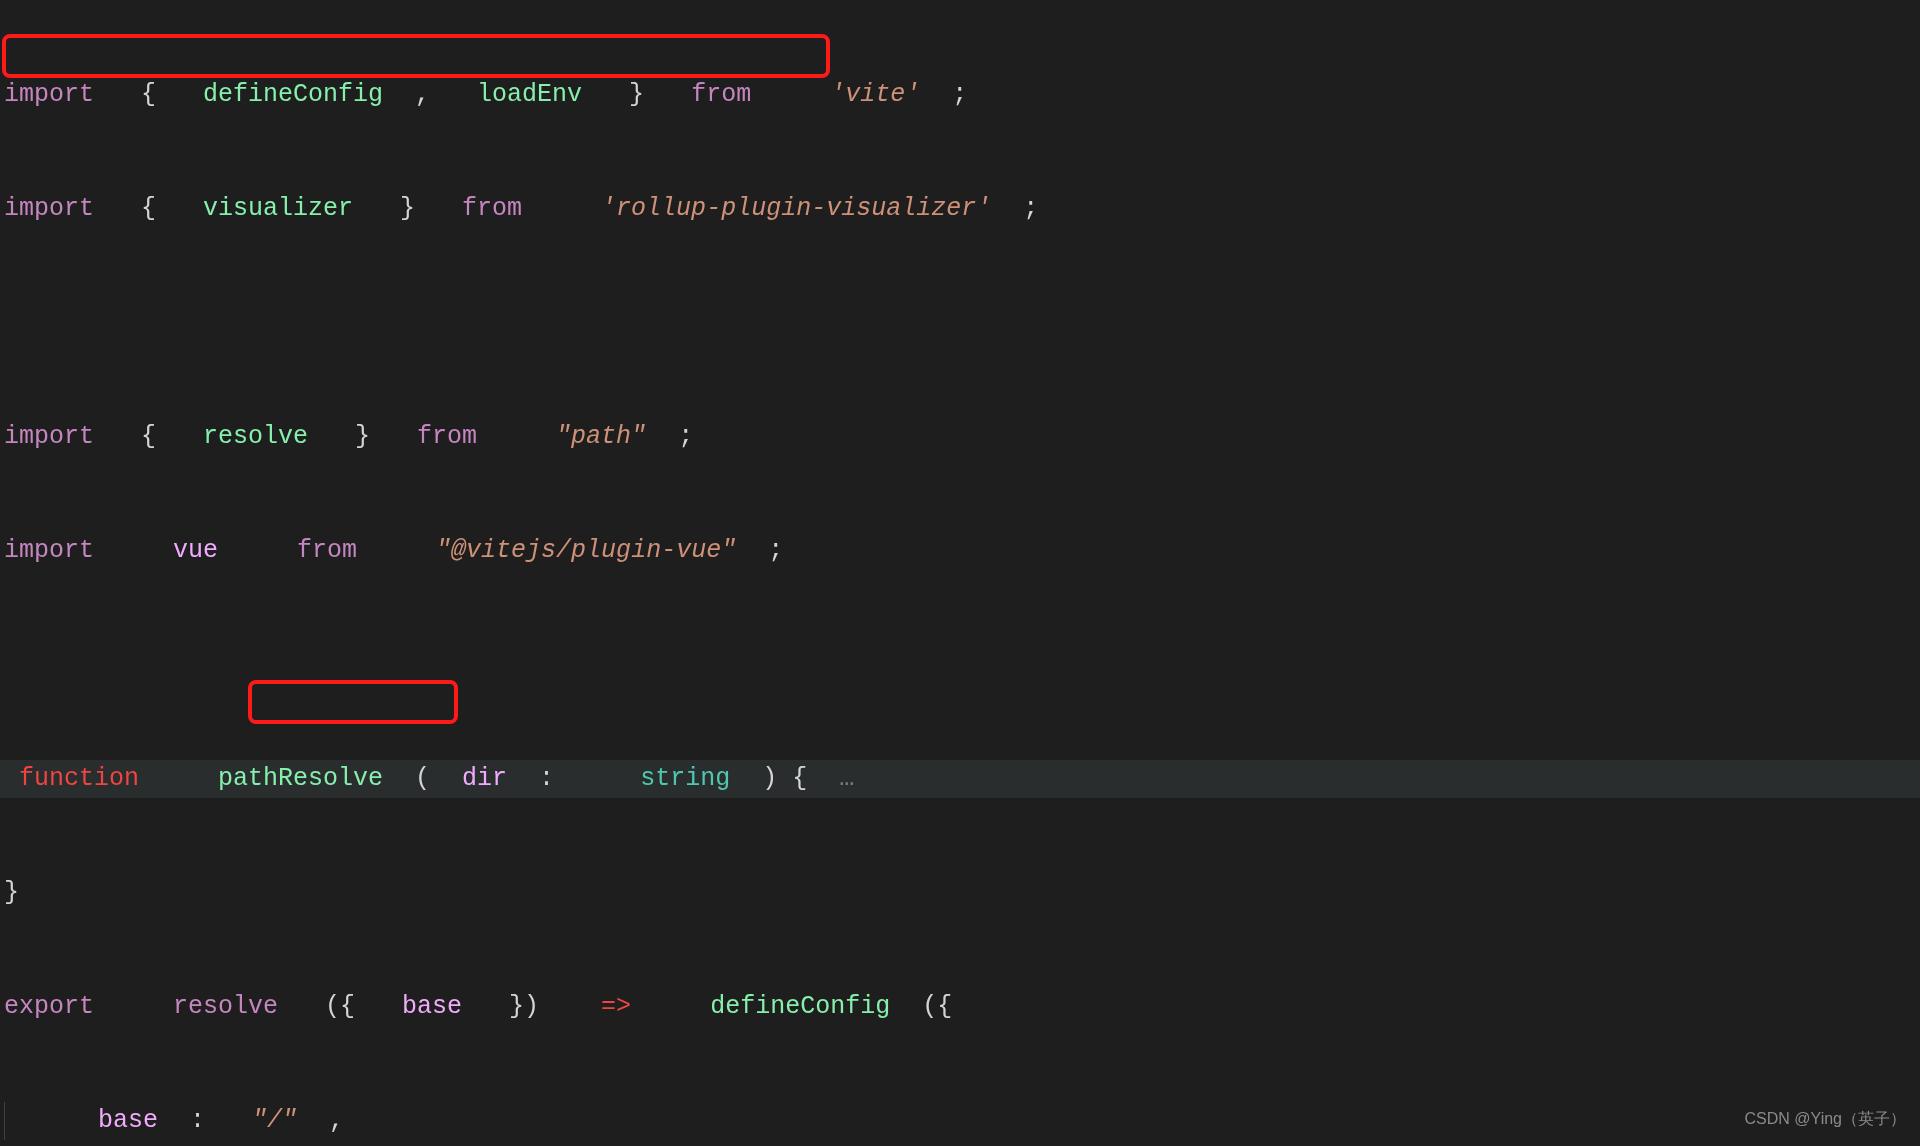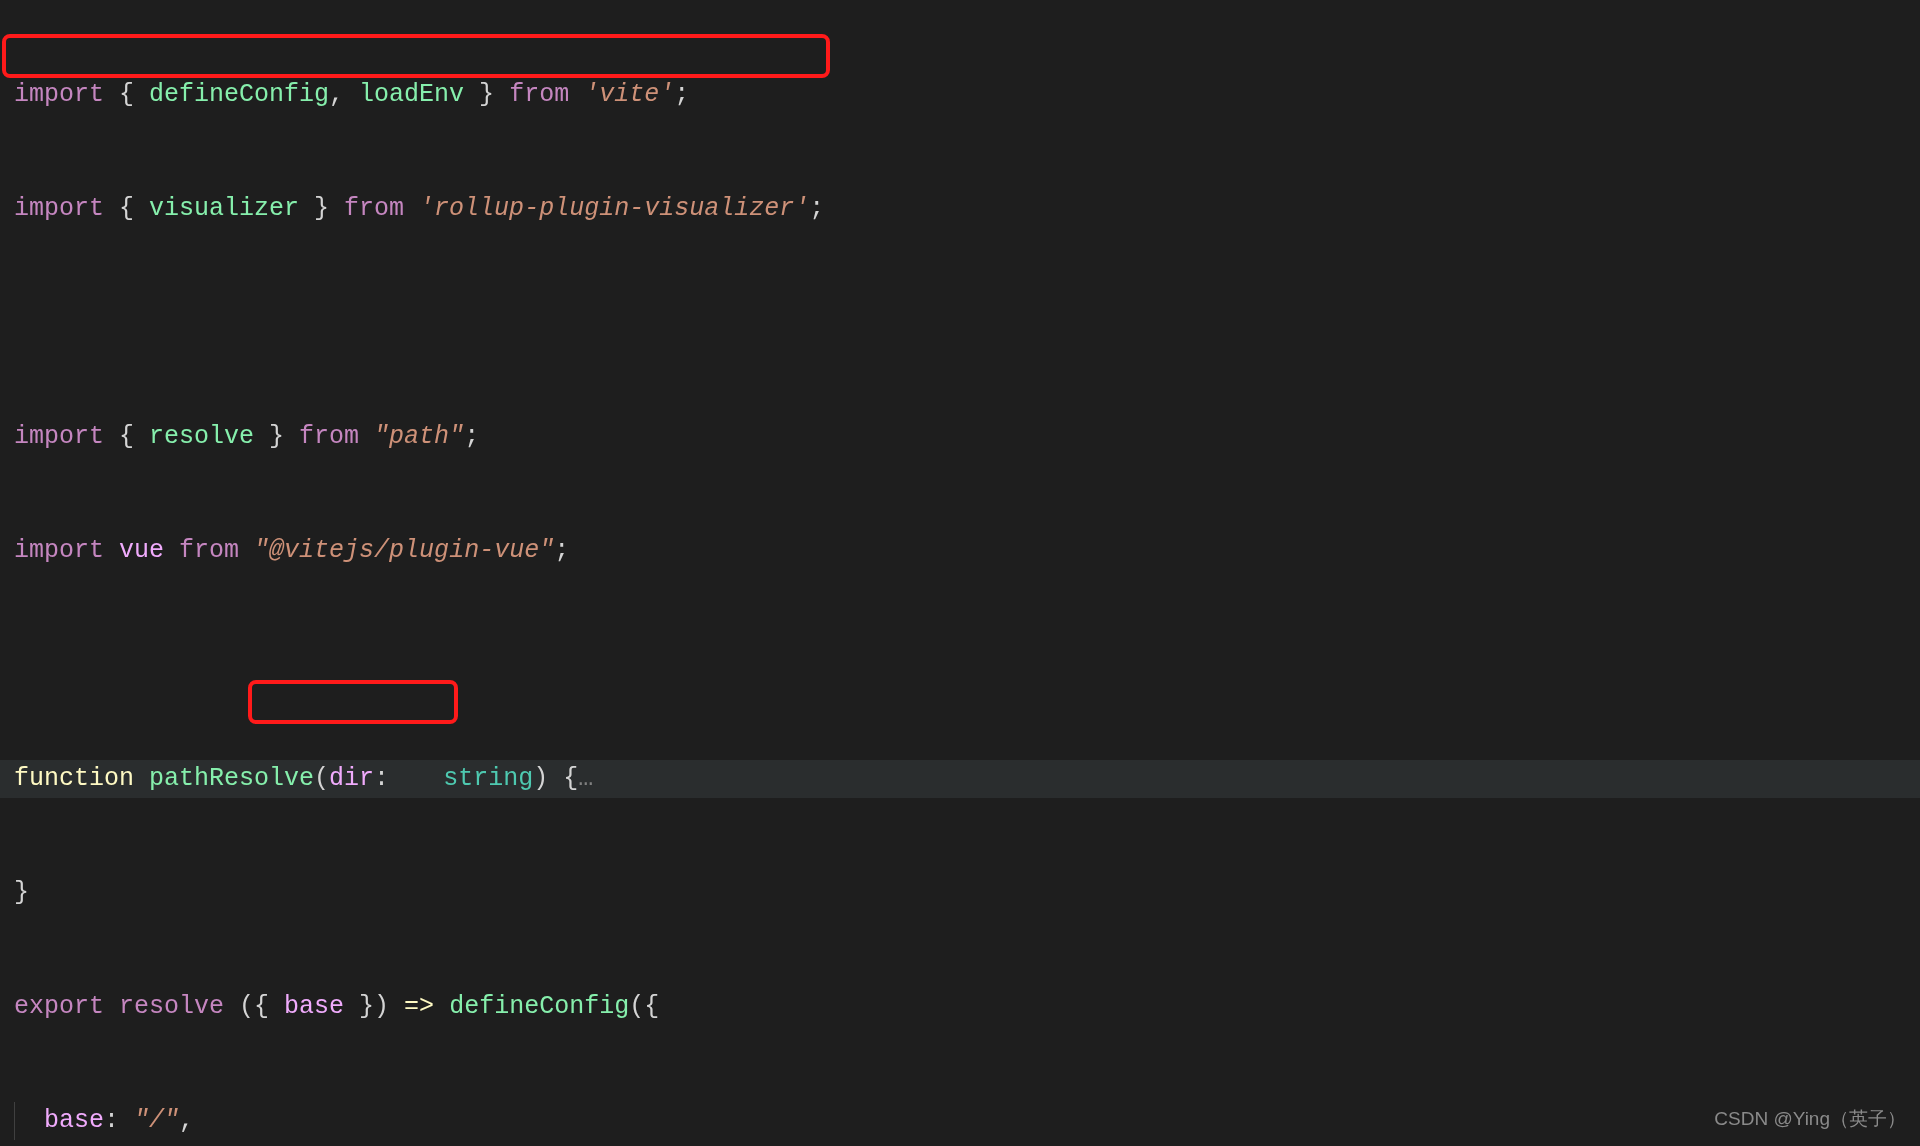--- a/index.html
+++ b/index.html
@@ -15,54 +15,55 @@
     position: relative;
   }
   .editor {
     padding: 0;
     white-space: pre;
   }
   .line {
     height: 38px;
     display: flex;
     align-items: flex-end;
-    padding-left: 14px;
+    padding-left: 4px;
+    gap: 32px;
   }
   .line.hl {
     background: #2a2d2e;
   }
   
   .kw   { color: #c586c0; }  
   .var  { color: #f0abfc; }  
   .fn   { color: #86efac; }  
   .type { color: #4ec9b0; margin-left: 39px; }  
   .str  { color: #ce9178; font-style: italic; }  
   .punc { color: #d4d4d4; }
-  .arrow{ color: #fef9c3; }
+  .arrow{ color: #ef4444; margin-left: 15px; }
   .fold { color: #808080; }
   .indent-guide {
     display: inline-block;
     width: 15px;
     border-left: 1px solid #404040;
     height: 38px;
     vertical-align: top;
   }
   .sp { display: inline-block; }
   .redbox {
     position: absolute;
     border: 4px solid #ff1a1a;
     border-radius: 8px;
     pointer-events: none;
   }
   .watermark {
     position: absolute;
     bottom: 8px;
     right: 14px;
     color: #8a8a8a;
-    font-size: 19px;
+    font-size: 16px;
     font-family: Arial, sans-serif;
   }
 </style>
 </head>
 <body>
 
 <div class="editor">
 
 <div class="line"><span class="kw">import</span><span class="punc"> { </span><span class="fn">defineConfig</span><span class="punc">, </span><span class="fn">loadEnv</span><span class="punc"> } </span><span class="kw">from</span><span class="punc"> </span><span class="str">'vite'</span><span class="punc">;</span></div>
 

